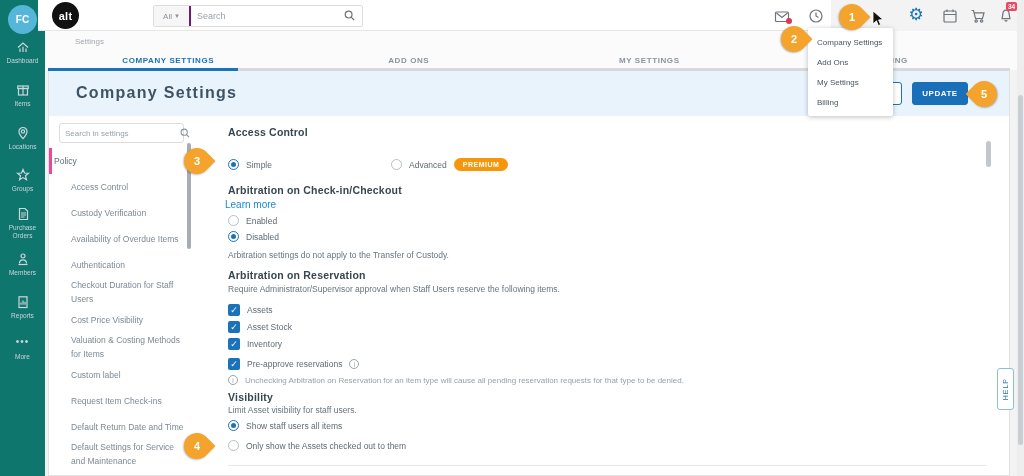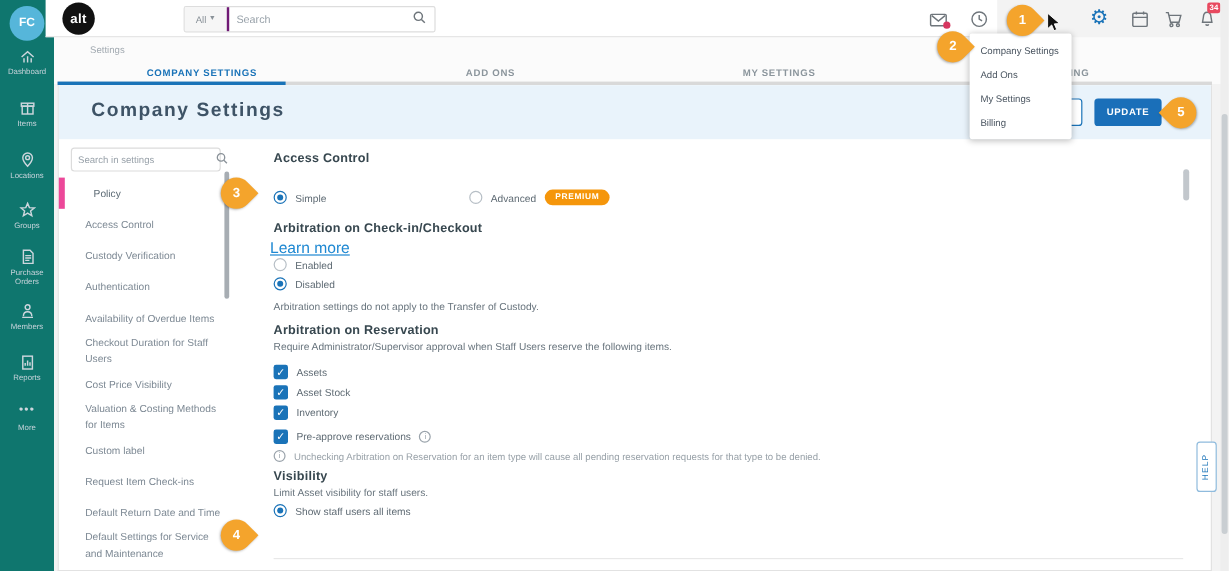--- a/index.html
+++ b/index.html
@@ -43,30 +43,30 @@
   .btn-cancel { left:797px; width:56px; background:#fff; border:1px solid #1a73b8; color:#1a73b8; }
   .btn-update { left:863px; width:56px; background:#1a6fb9; border:1px solid #1a6fb9; color:#fff; }
 
   
   .set-nav { position:absolute; left:0; top:45px; width:143px; height:360px; }
   .set-search { position:absolute; left:10px; top:7px; width:125px; height:20px; border:1px solid #dcdcdc; border-radius:3px; display:flex; align-items:center; background:#fff; }
   .set-search input { flex:1; border:0; outline:0; font-size:8px; color:#666; padding:0 5px; font-family:"Liberation Sans", sans-serif; background:transparent; }
   .set-search input::placeholder { color:#99a2aa; }
   .set-list { position:absolute; left:0; top:32px; width:143px; }
   .set-item { min-height:26px; display:flex; align-items:center; padding-left:22px; padding-right:8px; font-size:8.5px; color:#7d8994; line-height:1.7; cursor:pointer; }
-  .set-item.active { border-left:5px solid #ec4899; padding-left:24px; color:#5d6b75; }
+  .set-item.active { border-left:3px solid #ec4899; padding-left:2px; color:#5d6b75; }
   .nav-scrollbar { position:absolute; left:138px; top:72px; width:4px; height:106px; background:#a7adb3; border-radius:2px; }
 
   
   .main-panel { position:absolute; left:157px; top:47px; width:790px; height:358px; }
   .mrow { position:absolute; left:22px; display:flex; align-items:center; gap:7px; white-space:nowrap; }
   .h1 { font-size:10.5px; font-weight:bold; color:#37474f; letter-spacing:.2px; }
   .desc { font-size:8.5px; color:#68747d; }
   .lbl9 { font-size:8.5px; color:#5f6b74; }
-  .link { color:#1e88d2; font-size:13px; cursor:pointer;text-decoration:underline; }
+  .link { color:#1e88d2; font-size:10px; cursor:pointer; }
   .radio { width:11px; height:11px; border:1px solid #b7bfc6; border-radius:50%; background:#fff; position:relative; flex:none; }
   .radio.checked { border-color:#1a73b8; }
   .radio.checked::after { content:""; position:absolute; left:2px; top:2px; right:2px; bottom:2px; background:#1a73b8; border-radius:50%; }
   .check { width:12px; height:12px; background:#1a73b8; border-radius:2px; color:#fff; font-size:9px; line-height:12px; text-align:center; flex:none; }
   .premium { background:#f5960b; color:#fff; font-size:7px; font-weight:bold; letter-spacing:.5px; padding:3px 9px; border-radius:9px; }
   .info-i { width:10px; height:10px; border:1px solid #9aa3ab; border-radius:50%; color:#9aa3ab; font-size:6.5px; display:inline-flex; align-items:center; justify-content:center; flex:none; }
   .muted { font-size:8px; color:#98a1a8; }
   .divider { position:absolute; left:22px; top:347px; width:758px; height:1px; background:#e8e8e8; }
   .main-scrollbar { position:absolute; left:937px; top:70px; width:5px; height:26px; background:#c2c7cc; border-radius:3px; }
 
@@ -248,22 +248,22 @@
         <svg width="10" height="10" viewBox="0 0 11 11" fill="none" stroke="#8a9299" stroke-width="1.2">
             <circle cx="4.6" cy="4.6" r="3.4"></circle>
             <path d="M7.2 7.2 L10 10"></path>
           </svg>
       </span>
     </div>
     <div class="set-list">
       <div class="set-item active">Policy</div>
       <div class="set-item">Access Control</div>
       <div class="set-item">Custody Verification</div>
+      <div class="set-item">Availability of Overdue Items</div>
       <div class="set-item">Authentication</div>
-      <div class="set-item">Availability of Overdue Items</div>
       <div class="set-item">Checkout Duration for Staff Users</div>
       <div class="set-item">Cost Price Visibility</div>
       <div class="set-item">Valuation &amp; Costing Methods for Items</div>
       <div class="set-item">Custom label</div>
       <div class="set-item">Request Item Check-ins</div>
       <div class="set-item">Default Return Date and Time</div>
       <div class="set-item" style="white-space:normal">Default Settings for Service and Maintenance</div>
     </div>
   </div>
   <div class="nav-scrollbar"></div>
@@ -332,20 +332,24 @@
     <div class="mrow" style="top:273px">
         <span class="h1">Visibility</span>
       </div>
     <div class="mrow" style="top:287px">
         <span class="desc">Limit Asset visibility for staff users.</span>
       </div>
     <div class="mrow" style="top:302px">
       <span class="radio checked"></span>
       <span class="lbl9">Show staff users all items</span>
     </div>
+    <div class="mrow" style="top:322px">
+      <span class="radio"></span>
+      <span class="lbl9">Only show the Assets checked out to them</span>
+    </div>
     <div class="divider"></div>
   </div>
   <div class="main-scrollbar"></div>
 </div>
 
 <div class="dropdown">
   <div class="dd-item">Company Settings</div>
   <div class="dd-item">Add Ons</div>
   <div class="dd-item">My Settings</div>
   <div class="dd-item">Billing</div>

